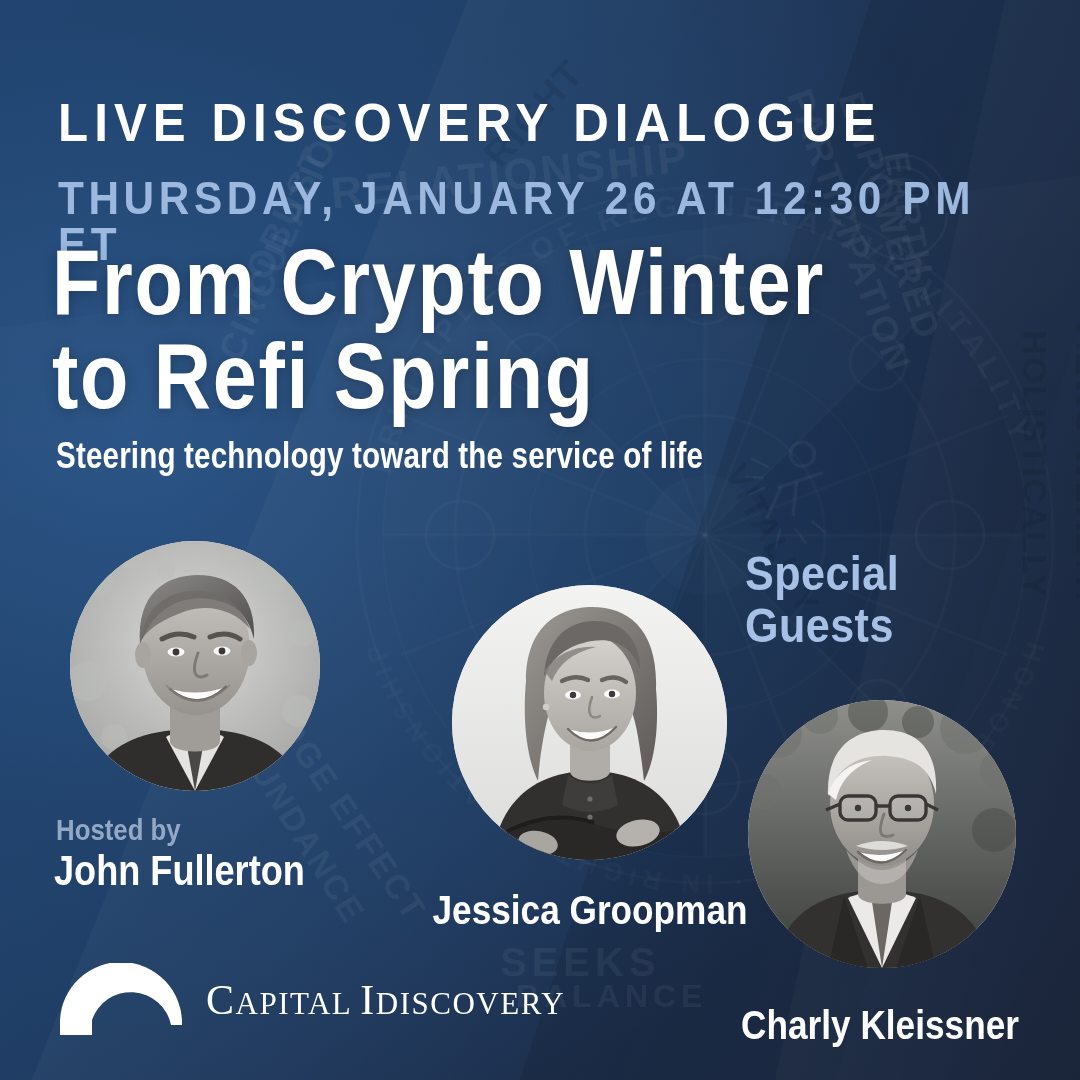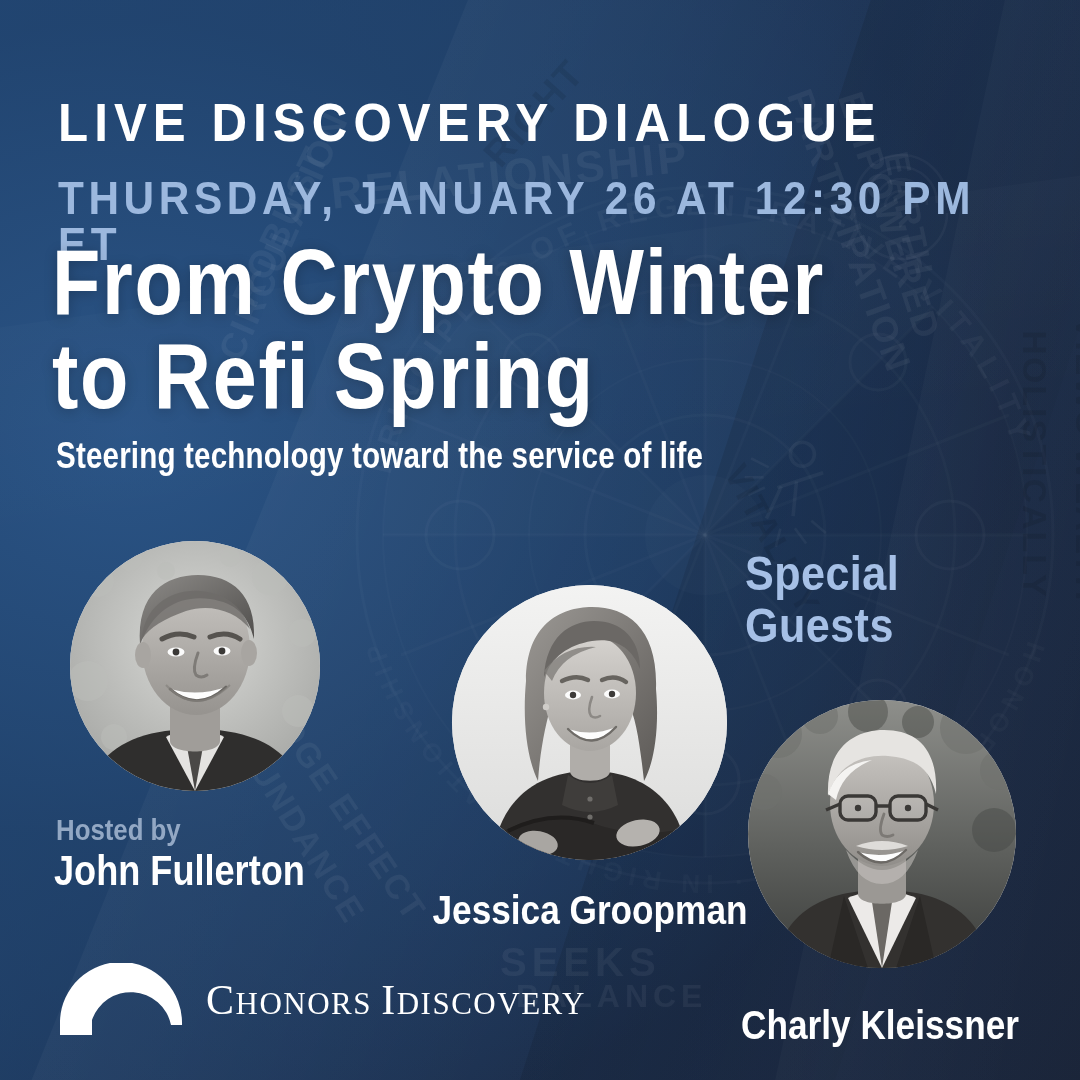--- a/index.html
+++ b/index.html
@@ -478,18 +478,18 @@
 
     <div class="pname g2">Charly Kleissner</div>
 
     <div class="logo">
       <div class="logo-mark">
         <svg viewBox="0 0 126 74" xmlns="http://www.w3.org/2000/svg">
           <path d="M2 72 L2 58 A61 61 0 0 1 124 62 L113 62 A41 41 0 0 0 34 57 L34 72 Z" fill="#ffffff"></path>
         </svg>
       </div>
       <div class="logo-text">
-        <span>C</span><span class="sc">HONORS </span><span>I</span><span class="sc">DISCOVERY</span>
+        <span>C</span><span class="sc">APITAL </span><span>I</span><span class="sc">DISCOVERY</span>
       </div>
     </div>
 
   </div>
 </div>
 
 </body></html>

